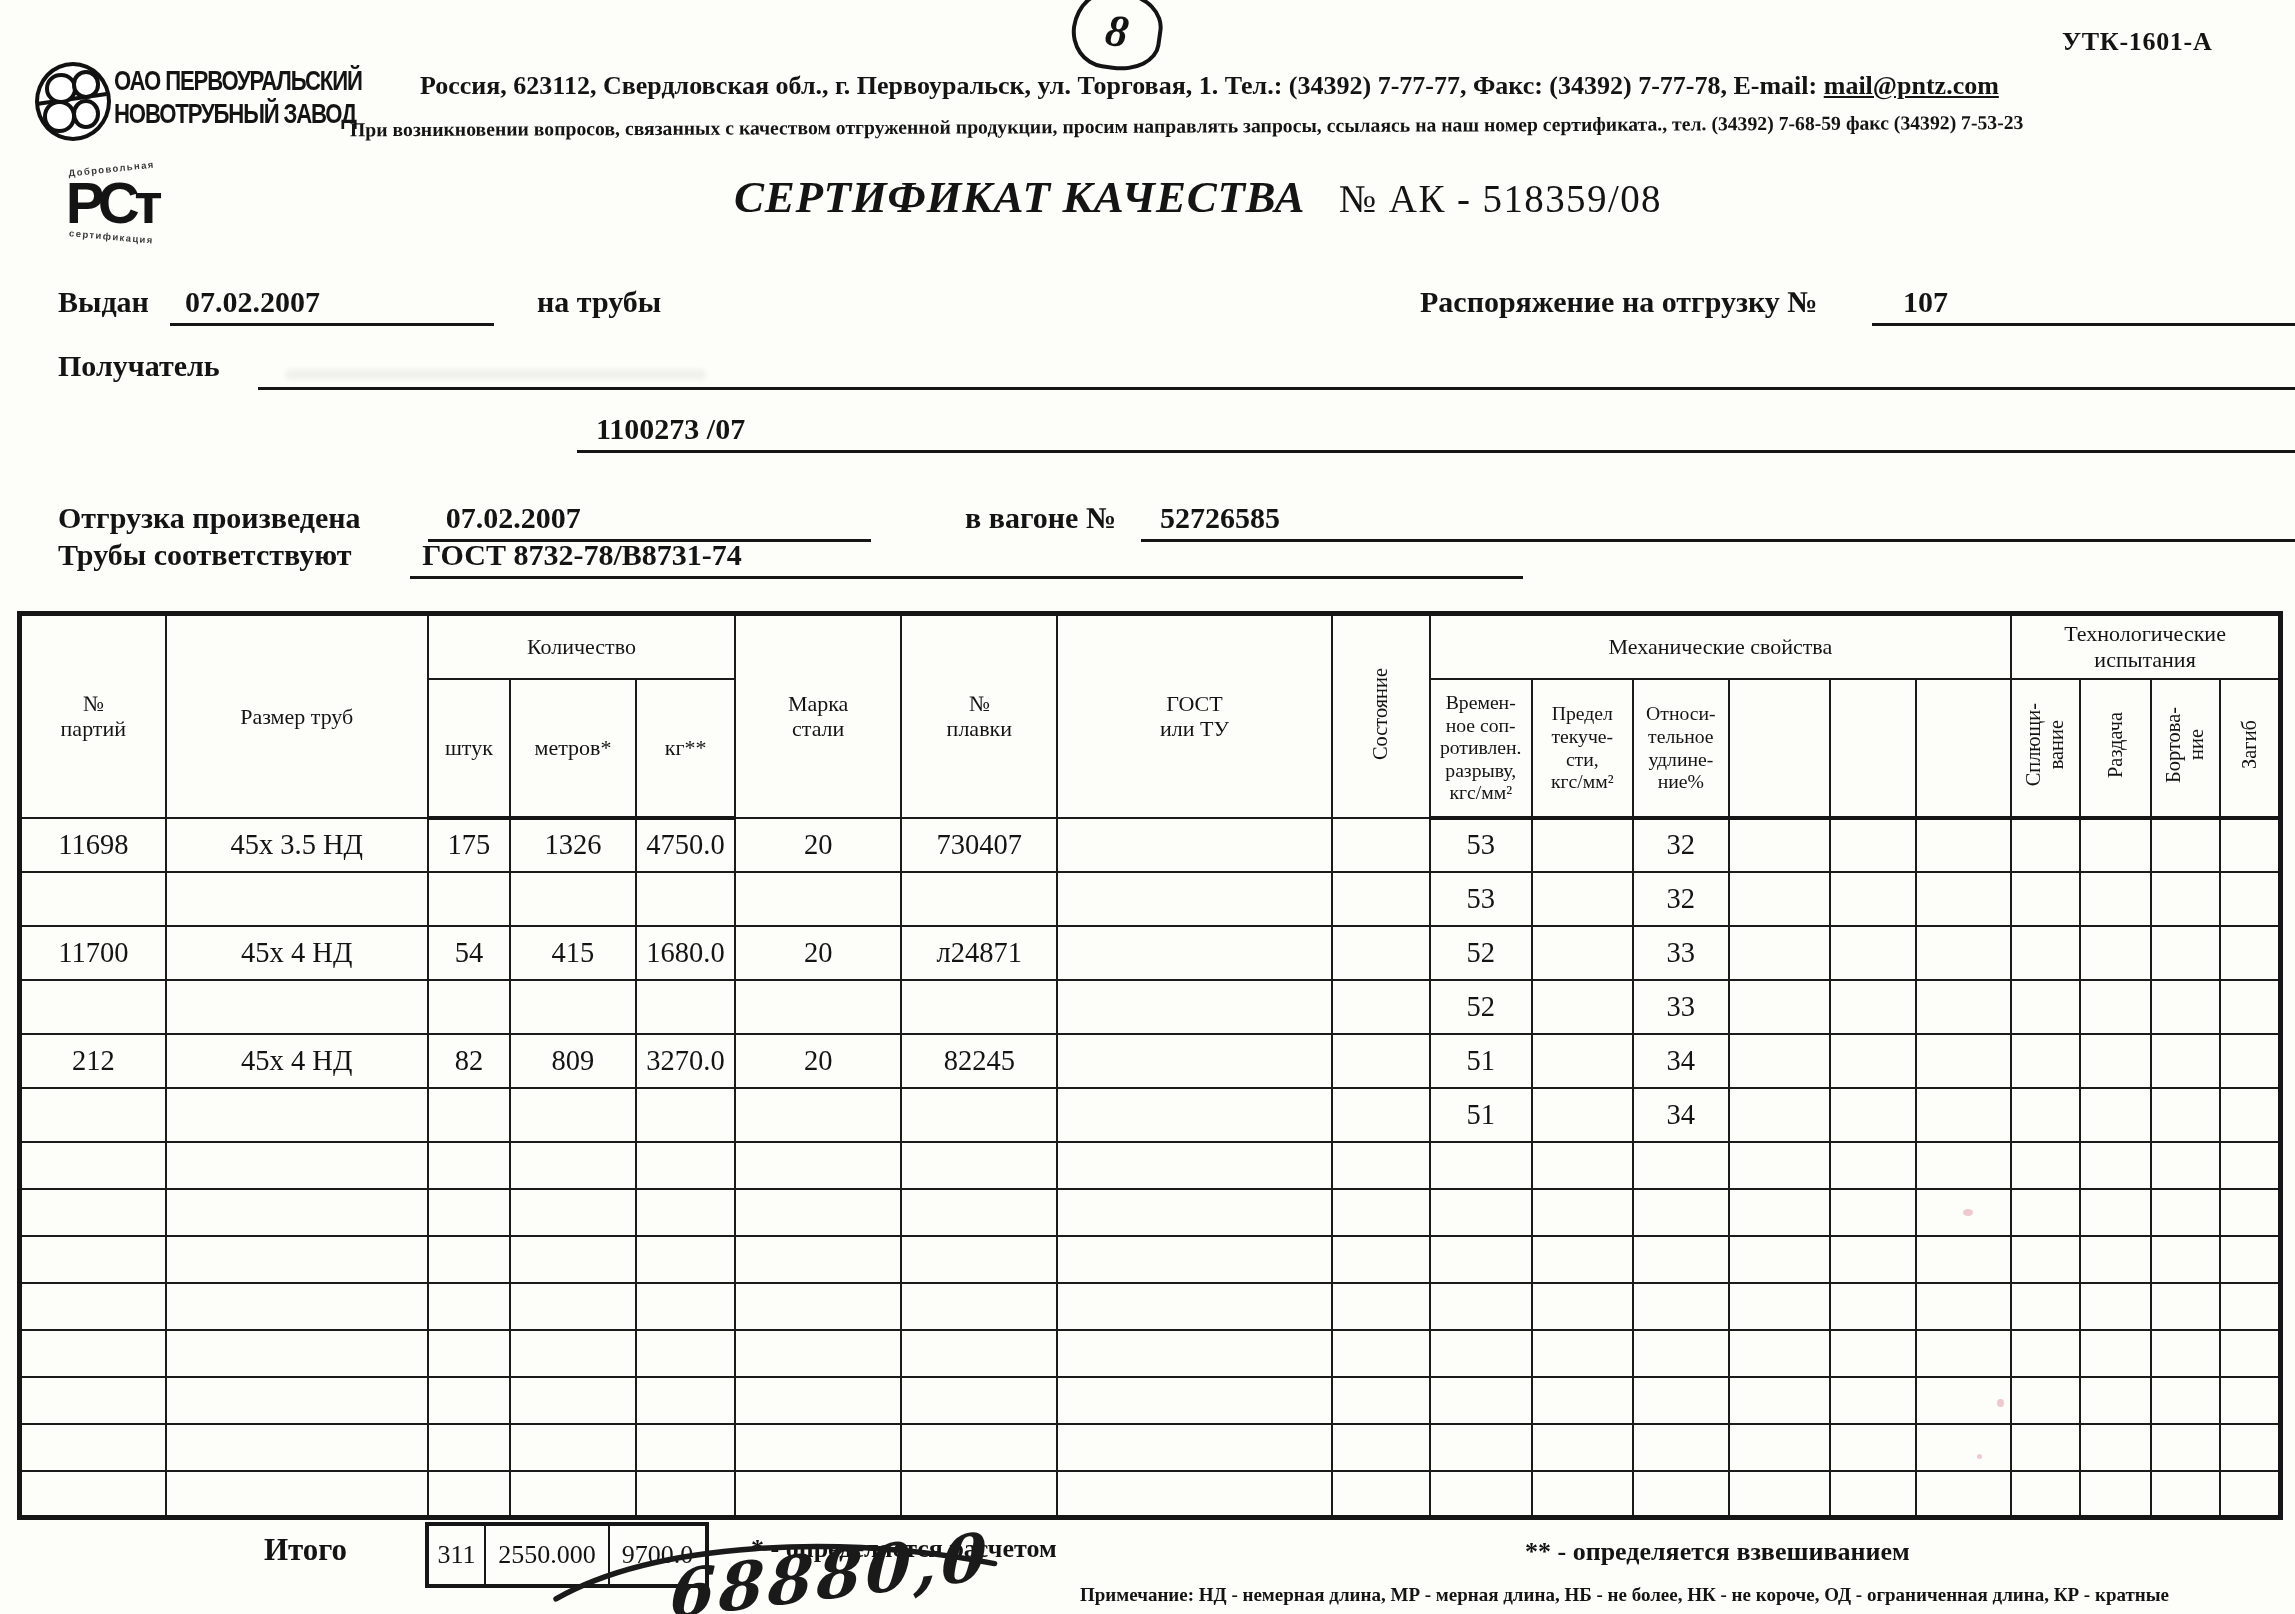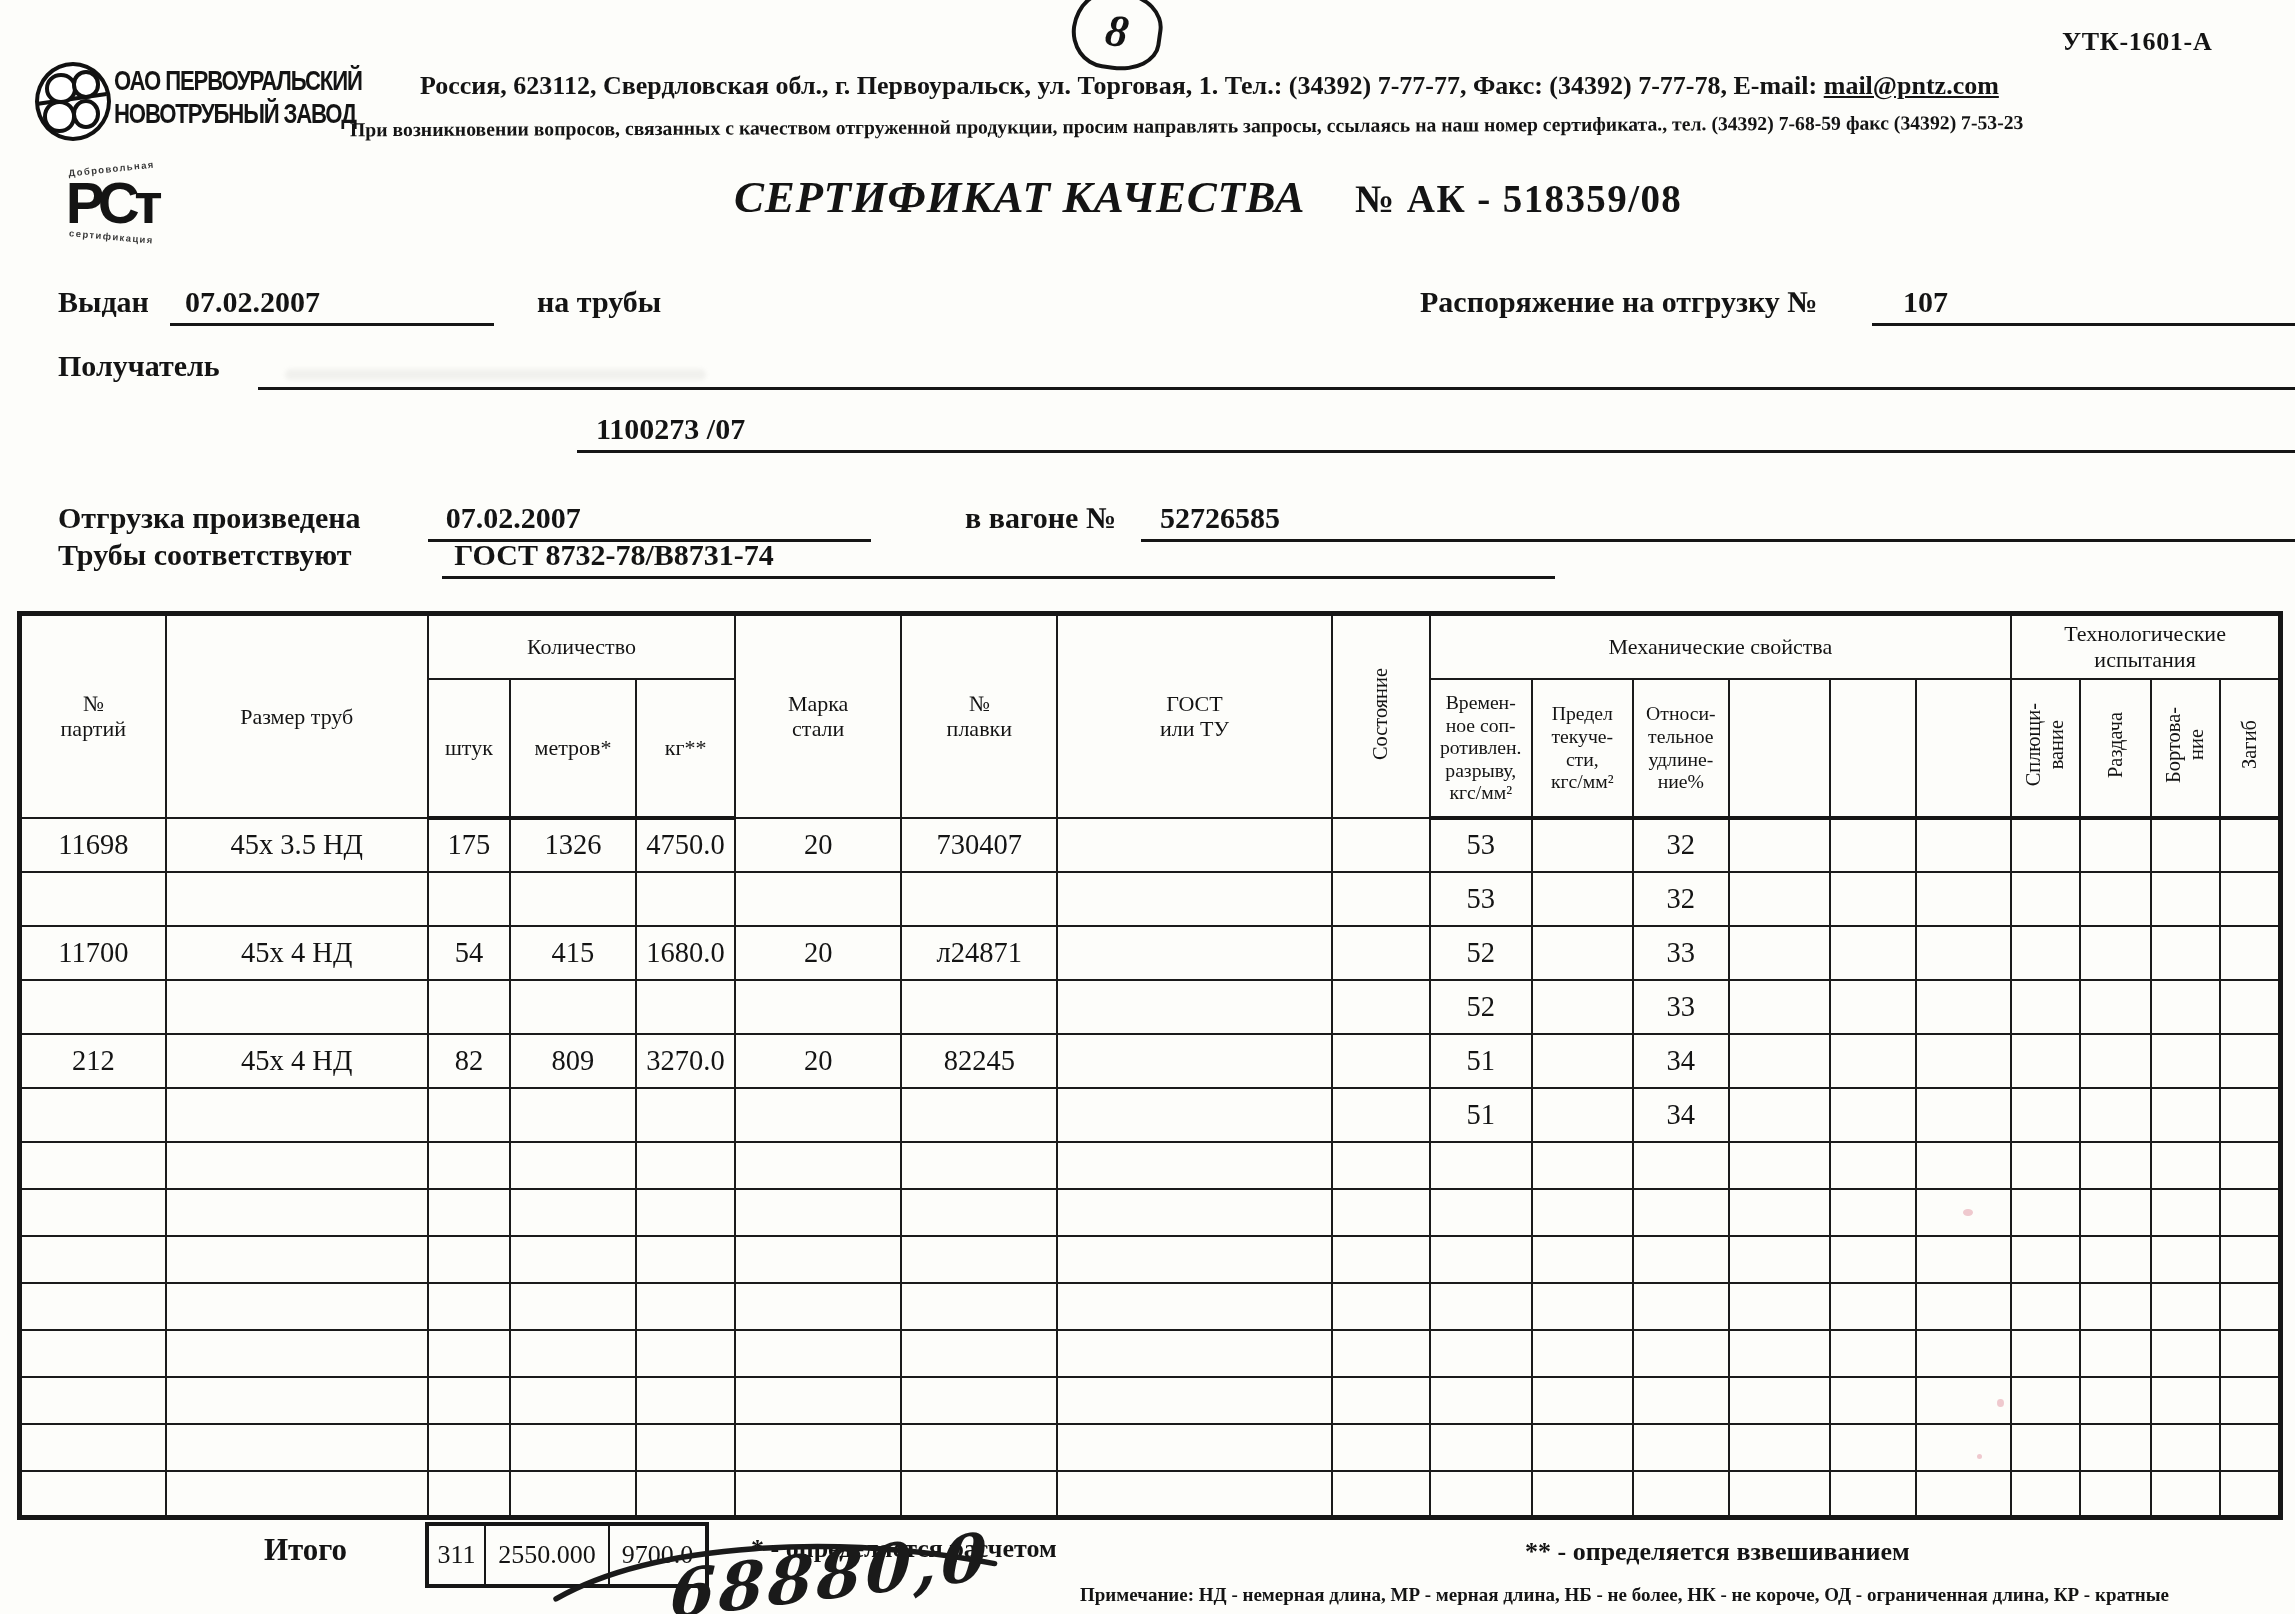--- a/index.html
+++ b/index.html
@@ -39,21 +39,21 @@
 
   
   .addr1{left:420px;top:71px;width:1875px;font-size:26px;font-weight:bold;white-space:nowrap;}
   .addr1 .mail{text-decoration:underline;}
   .addr2{left:350px;top:114px;width:1950px;font-size:19.7px;font-weight:bold;white-space:nowrap;
      transform:rotate(-.25deg);}
 
   
   .title-row{left:734px;top:171px;white-space:nowrap;}
   .title-main{font-size:45px;font-weight:bold;font-style:italic;letter-spacing:0.7px;}
-  .title-num{font-size:39px;font-weight:bold;margin-left:47px;letter-spacing:1.4px;}
+  .title-num{font-size:39px;font-weight:normal;margin-left:31px;letter-spacing:1.4px;}
 
   
   .frow{left:0;top:0;width:2212px;height:42px;font-size:30px;font-weight:bold;}
   .frow .lbl{position:absolute;white-space:nowrap;}
   .frow .line{position:absolute;height:38px;border-bottom:3.4px solid #161616;white-space:nowrap;}
   .smudge{position:absolute;left:285px;top:20.4px;width:421px;height:11px;background:#9a9a95;
      opacity:.12;filter:blur(2px);border-radius:5.4px;}
 
   
   table.cert{position:absolute;left:17px;top:611px;width:2266px;
@@ -146,21 +146,21 @@
 
   <div class="abs frow" style="top:501px;">
     <span class="lbl" style="left:58px;">Отгрузка произведена</span>
     <span class="line" style="left:428px;width:425px;padding-left:17.7px;">07.02.2007</span>
     <span class="lbl" style="left:965px;">в вагоне №</span>
     <span class="line" style="left:1141px;width:1143px;padding-left:19px;">52726585</span>
   </div>
 
   <div class="abs frow" style="top:538px;">
     <span class="lbl" style="left:58px;">Трубы соответствуют</span>
-    <span class="line" style="left:442px;width:1101px;padding-left:12.2px;font-family:Liberation Serif, serif;">ГОСТ 8732-78/В8731-74</span>
+    <span class="line" style="left:410px;width:1101px;padding-left:12.2px;font-family:Liberation Serif, serif;">ГОСТ 8732-78/В8731-74</span>
   </div>
 
   <table class="cert">
     <colgroup>
       <col style="width:146px">
         <col style="width:262px">
         <col style="width:82px">
       <col style="width:126px">
         <col style="width:99px">
         <col style="width:166px">

